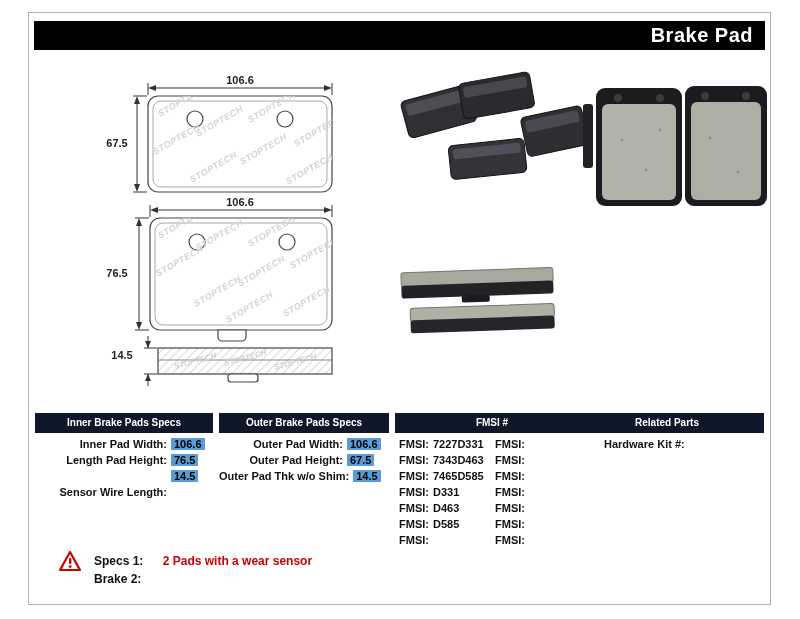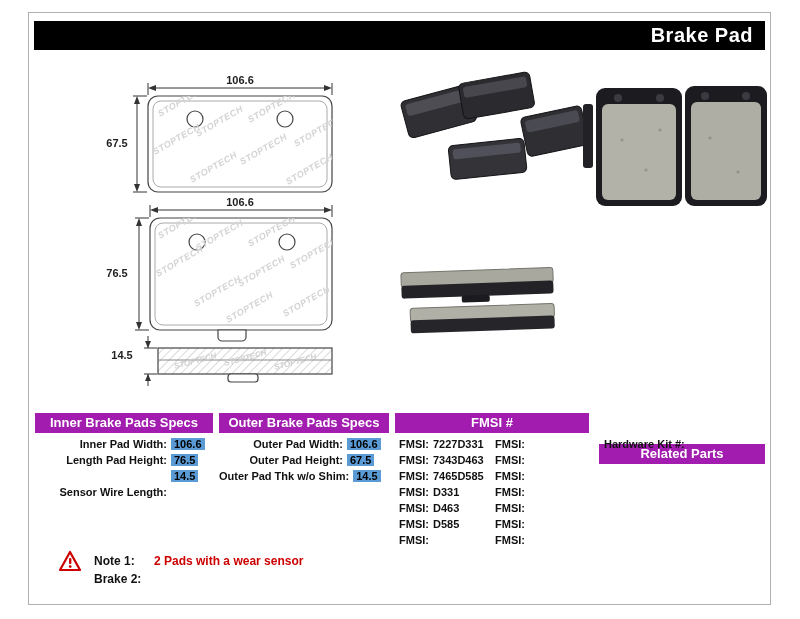--- a/index.html
+++ b/index.html
@@ -5,26 +5,26 @@
   html,body{margin:0;padding:0;background:#fff;}
   .page{position:relative;width:800px;height:619px;background:#fff;overflow:hidden;
         font-family:"Liberation Sans",sans-serif;color:#111;}
   .border-box{position:absolute;left:28px;top:12px;width:741px;height:591px;border:1px solid #b0b0b0;}
   .header-bar{position:absolute;left:34px;top:21px;width:731px;height:29px;background:#000;color:#fff;}
   .part-number{position:absolute;left:12px;top:3px;font-size:20px;font-weight:bold;letter-spacing:.5px;}
   .product-type{position:absolute;right:12px;top:3px;font-size:20px;font-weight:bold;letter-spacing:.5px;}
 
   .dim{position:absolute;font-size:11px;font-weight:bold;color:#222;text-align:center;}
 
-  .col-header{position:absolute;top:413px;height:20px;background:#a21caf;color:#fff;
-              font-size:13px;font-weight:bold;text-align:center;line-height:20px;}
+  .col-header{position:absolute;top:413px;height:20px;background:#0f172a;color:#fff;
+              font-size:10px;font-weight:bold;text-align:center;line-height:20px;}
   .hdr-inner{left:35px;width:178px;}
   .hdr-outer{left:219px;width:170px;}
   .hdr-fmsi{left:395px;width:194px;}
-  .hdr-related{left:599px;width:166px;margin-top:31px;}
+  .hdr-related{left:570px;width:194px;}
 
   .spec-col{position:absolute;top:437px;font-size:11px;font-weight:bold;color:#111;}
   .col-inner{left:35px;width:176px;}
   .col-outer{left:219px;width:168px;}
   .col-fmsi{left:399px;width:190px;}
   .col-related{left:604px;width:160px;text-align:left;}
   .spec-row{display:flex;justify-content:flex-end;height:16px;line-height:15px;white-space:nowrap;}
   .spec-value-box{width:40px;text-align:left;margin-left:4px;}
   .hl{background:#5b9bd5;color:#000;padding:0 3px;}
   .fmsi-row{display:flex;height:16px;line-height:15px;white-space:nowrap;}
@@ -277,21 +277,21 @@
     </div>
   </div>
 
   <svg class="warning" width="24" height="22" viewBox="0 0 24 22">
     <path d="M12 2 L22 20 L2 20 Z" fill="#fff" stroke="#cc0000" stroke-width="2.2" stroke-linejoin="round"></path>
     <rect x="11" y="8" width="2.4" height="6" rx="1" fill="#cc0000"></rect>
     <circle cx="12.2" cy="16.6" r="1.4" fill="#cc0000"></circle>
   </svg>
   <div class="notes">
     <div class="note-line">
-      <span>Note 1:</span>
+      <span>Specs 1:</span>
       <span class="note-red">2 Pads with a wear sensor</span>
     </div>
     <div class="note-line">
       <span>Brake 2:</span>
       <span class="note-red"></span>
     </div>
   </div>
 </div>
 
 </body></html>

